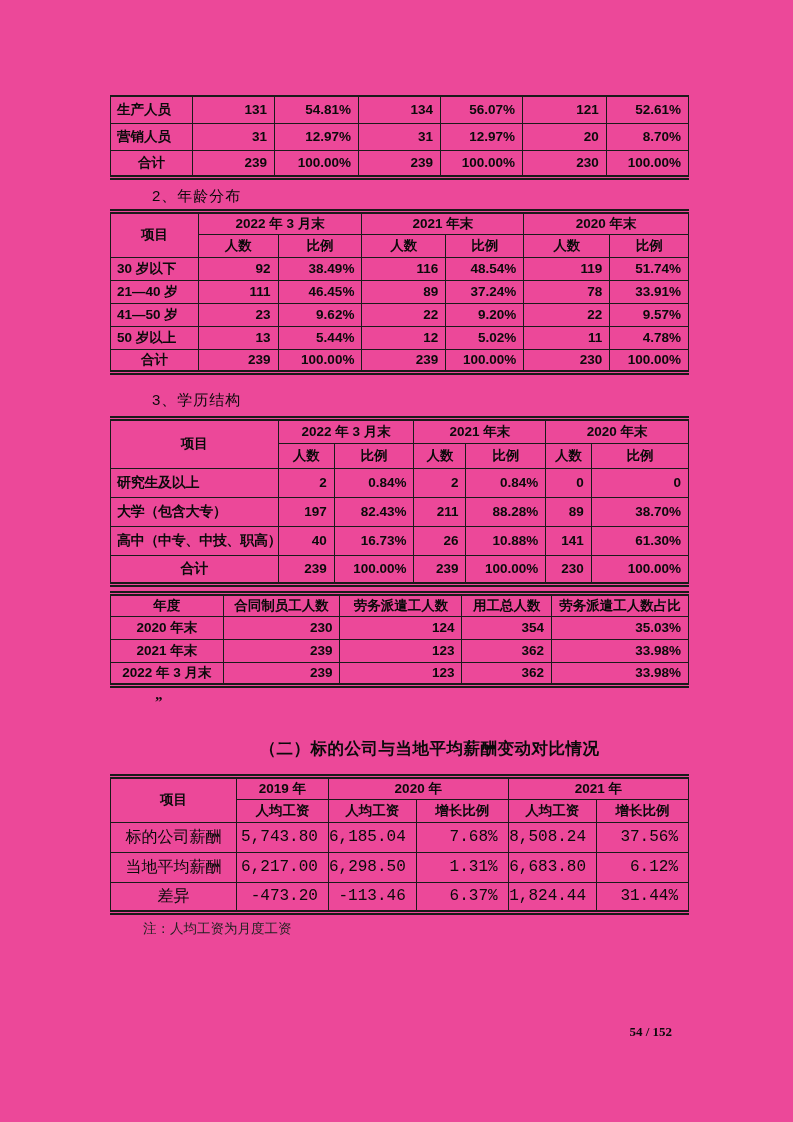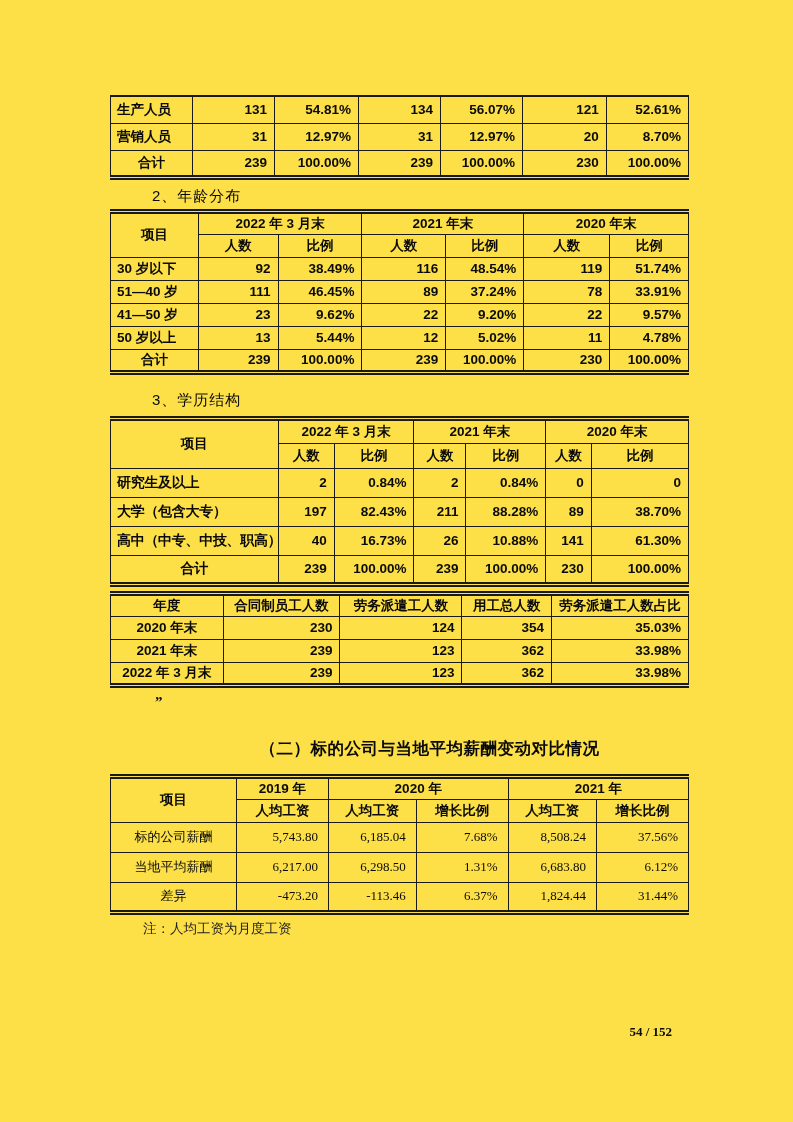--- a/index.html
+++ b/index.html
@@ -1,18 +1,18 @@
 <!DOCTYPE html>
 <html><head>
 <meta charset="utf-8">
 <style>
   * { margin:0; padding:0; box-sizing:border-box; }
   html,body { background:#fff; }
   .page {
-    width:793px; height:1122px; position:relative; background:#fde047;
+    width:793px; height:1122px; position:relative; background:#ec4899;
     padding:95px 104px 0 110px; color:#0a0a0a;
     font-family:"Liberation Sans", sans-serif; overflow:hidden;
   }
   table.t { width:100%; border-collapse:collapse; table-layout:fixed;
     border-top:5px double #1a1a1a; border-bottom:5px double #1a1a1a; }
   table.t.cont { border-top:2px solid #1a1a1a; }
   .t th, .t td {
     border:1px solid #1a1a1a; font-weight:700; font-size:13.5px;
     white-space:nowrap; overflow:hidden; text-align:center; vertical-align:middle;
   }
@@ -22,21 +22,21 @@
   .t.total-center tbody tr:last-child td.label { text-align:center; padding-left:0; }
 
   .t1 td { height:27px; }
   .t-age th, .t-age td { height:23px; }
   .t-edu th { height:25px; }
   .t-edu td { height:29px; }
   .t-edu td.label { font-size:14px; letter-spacing:-0.3px; }
   .t-disp th, .t-disp td { height:23px; }
   .t-sal th { height:23px; }
   .t-sal td { height:30px; }
-  .t-sal tbody td { font-family:Liberation Serif, serif; font-weight:400; font-size:13px; }
+  .t-sal tbody td { font-family:Liberation Mono, monospace; font-weight:400; font-size:16px; }
   .t-sal tbody td.num { padding-right:10px; }
 
   .h-num { font-size:15px; font-weight:400; letter-spacing:1px; }
   .h2-age { margin:7px 0 3px 42px; }
   .h3-edu { margin:16px 0 6px 42px; }
   .para {
     margin-top:10px; font-size:15px; font-weight:700; line-height:32px;
     letter-spacing:1.6px; text-align:justify; text-indent:2em;
   }
   .t-disp { margin-top:4px; }
@@ -128,21 +128,21 @@
         <tr>
           <td class="label">30 岁以下</td>
           <td class="num">92</td>
           <td class="num">38.49%</td>
           <td class="num">116</td>
           <td class="num">48.54%</td>
           <td class="num">119</td>
           <td class="num">51.74%</td>
         </tr>
         <tr>
-          <td class="label">51—40 岁</td>
+          <td class="label">21—40 岁</td>
           <td class="num">111</td>
           <td class="num">46.45%</td>
           <td class="num">89</td>
           <td class="num">37.24%</td>
           <td class="num">78</td>
           <td class="num">33.91%</td>
         </tr>
         <tr>
           <td class="label">41—50 岁</td>
           <td class="num">23</td>

